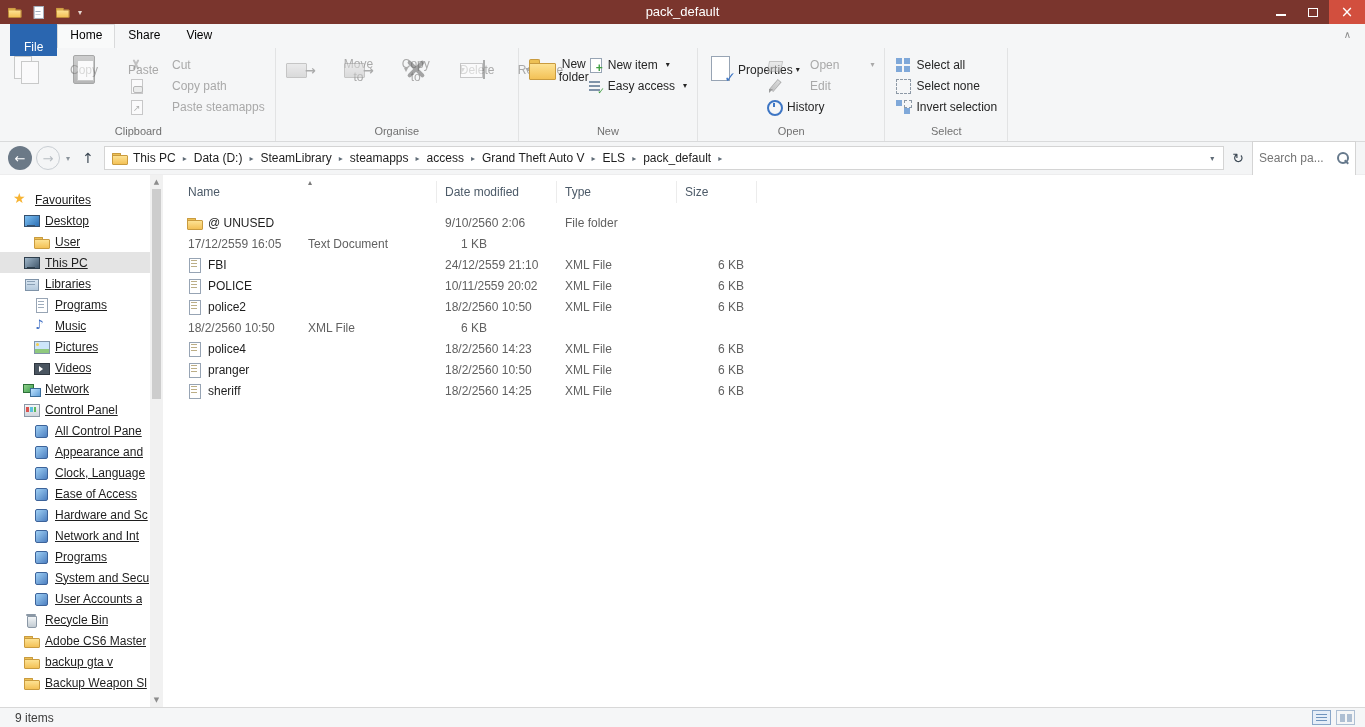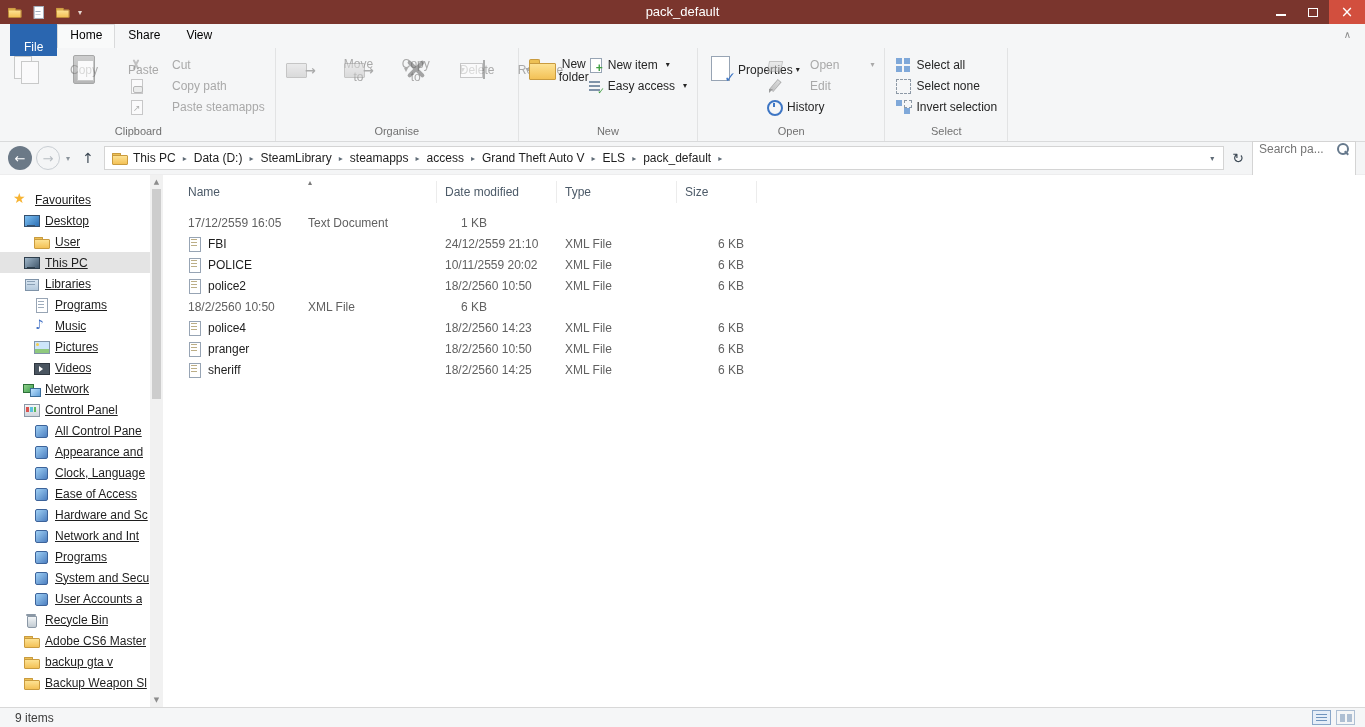--- a/index.html
+++ b/index.html
@@ -48,21 +48,21 @@
   .navbtn.back { background:#6b7987; color:#fff; }
   .navbtn.fwd { border:1px solid #c9ced3; color:#b6bcc2; }
   .navdd { color:#8b949c; font-size:8px; padding:0 2px; }
   .navbtn.up { color:#3c4854; font-size:14px; }
   .addr { flex:1; height:24px; background:#fff; border:1px solid #d4d4d4; display:flex; align-items:center; padding:0 4px 0 6px; overflow:hidden; }
   .crumbs { display:flex; align-items:center; flex-wrap:nowrap; overflow:hidden; }
   .crumb-item { padding:0 6px; white-space:nowrap; color:#1e1e1e; }
   .crumb-sep { font-size:8px; color:#5f6b76; padding:0 1px; }
   .addr-dd { margin-left:auto; color:#5f6b76; font-size:8px; padding:0 5px; }
   .refresh { color:#3c4854; font-size:14px; padding:0 4px; flex:none; }
-  .search { width:104px; height:35px; border:1px solid #d4d4d4; background:#fff; display:flex; align-items:flex-start; padding:0 5px 0 6px; flex:none; }
+  .search { width:104px; height:35px; border:1px solid #d4d4d4; background:#fff; display:flex; align-items:center; padding:0 5px 0 6px; flex:none; }
   .search input { border:none; outline:none; flex:1; min-width:0; font:12px "Liberation Sans",sans-serif; color:#555; background:transparent; }
   .search input::placeholder { color:#757575; }
 
   
   .main { flex:1; display:flex; min-height:0; background:#fff; }
   .sidebar { width:163px; flex:none; display:flex; }
   .side-tree { flex:1; padding-top:14px; overflow:hidden; }
   .side-item { height:21px; display:flex; align-items:center; gap:6px; white-space:nowrap; overflow:hidden;text-decoration:underline; }
   .side-label { overflow:hidden; text-overflow:clip; }
   .lvl0 { padding-left:13px; } .lvl1 { padding-left:23px; } .lvl2 { padding-left:33px; }
@@ -541,20 +541,29 @@
     <div class="files">
       <div class="cols">
         <span class="sort g">▴</span>
         <div class="col c-name">Name</div>
         <div class="col c-date">Date modified</div>
         <div class="col c-type">Type</div>
         <div class="col c-size">Size</div>
       </div>
       <div class="rows">
 
+          <div class="frow">
+            <div class="fcell c-name">
+              <span class="i ic-folder"></span>
+              <span>@ UNUSED</span>
+            </div>
+            <div class="fcell c-date">9/10/2560 2:06</div>
+            <div class="fcell c-type">File folder</div>
+            <div class="fcell c-size"></div>
+          </div>
 
           <div class="frow">
             <div class="fcell c-date">17/12/2559 16:05</div>
             <div class="fcell c-type">Text Document</div>
             <div class="fcell c-size">1 KB</div>
           </div>
 
           <div class="frow">
             <div class="fcell c-name">
               <span class="i ic-xmlfile"></span>

